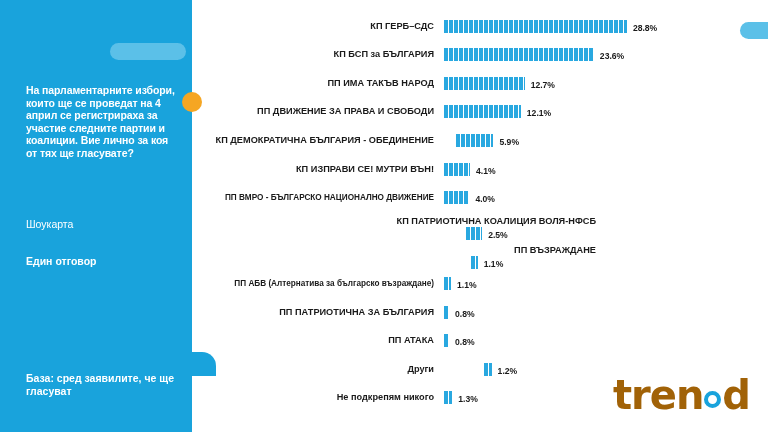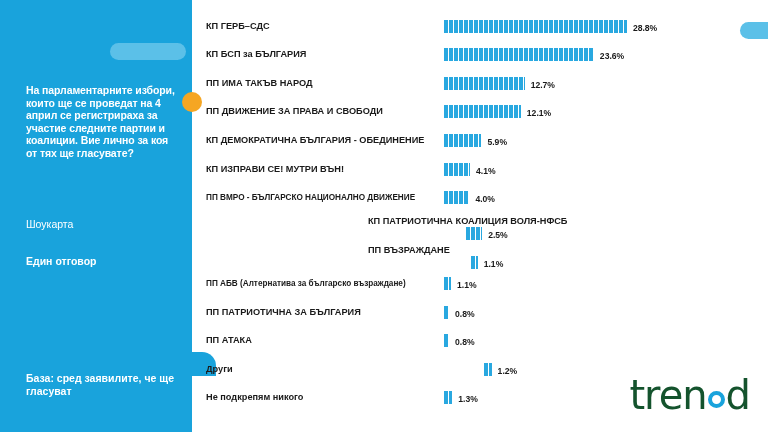--- a/index.html
+++ b/index.html
@@ -104,21 +104,22 @@
   .row {
     position: absolute;
     left: 0;
     width: 562px;
     height: 20px;
     display: flex;
     align-items: center;
   }
   .row-label {
     width: 238px;
-    padding-right: 0;
+    text-align: right;
+    padding-right: 10px;
     box-sizing: border-box;
     font-size: 9.2px;
     font-weight: bold;
     color: #1a1a1a;
     white-space: nowrap;
     overflow: visible;
     line-height: 11px;
   }
   .row-label.thin {
     font-weight: bold;
@@ -148,23 +149,23 @@
     white-space: nowrap;
   }
 
   
   .logo {
     position: absolute;
     right: 18px;
     bottom: 14px;
     display: flex;
     align-items: baseline;
-    color: #14532d;
+    color: #a16207;
     font-size: 40px;
-    font-weight: normal;
+    font-weight: bold;
     letter-spacing: -1px;
     font-family: "DejaVu Sans", sans-serif;
   }
   .logo .dot-o {
     display: inline-block;
     width: 17px;
     height: 17px;
     border: 4px solid #19A3DC;
     border-radius: 50%;
     position: relative;
@@ -211,21 +212,21 @@
           <div class="bar-value">12.7%</div>
         </div>
       </div>
       <div class="row" style="top: 101.8px;">
         <div class="row-label">ПП ДВИЖЕНИЕ ЗА ПРАВА И СВОБОДИ</div>
         <div class="bar-wrap">
           <div class="bar" style="width: 76.835px;"></div>
           <div class="bar-value">12.1%</div>
         </div>
       </div>
-      <div class="row" style="top: 130.4px;">
+      <div class="row" style="top: 130.4px; gap: 12px;">
         <div class="row-label">КП ДЕМОКРАТИЧНА БЪЛГАРИЯ - ОБЕДИНЕНИЕ</div>
         <div class="bar-wrap">
           <div class="bar" style="width: 37.465px;"></div>
           <div class="bar-value">5.9%</div>
         </div>
       </div>
       <div class="row" style="top: 159px;">
         <div class="row-label">КП ИЗПРАВИ СЕ! МУТРИ ВЪН!</div>
         <div class="bar-wrap">
           <div class="bar" style="width: 26.035px;"></div>

